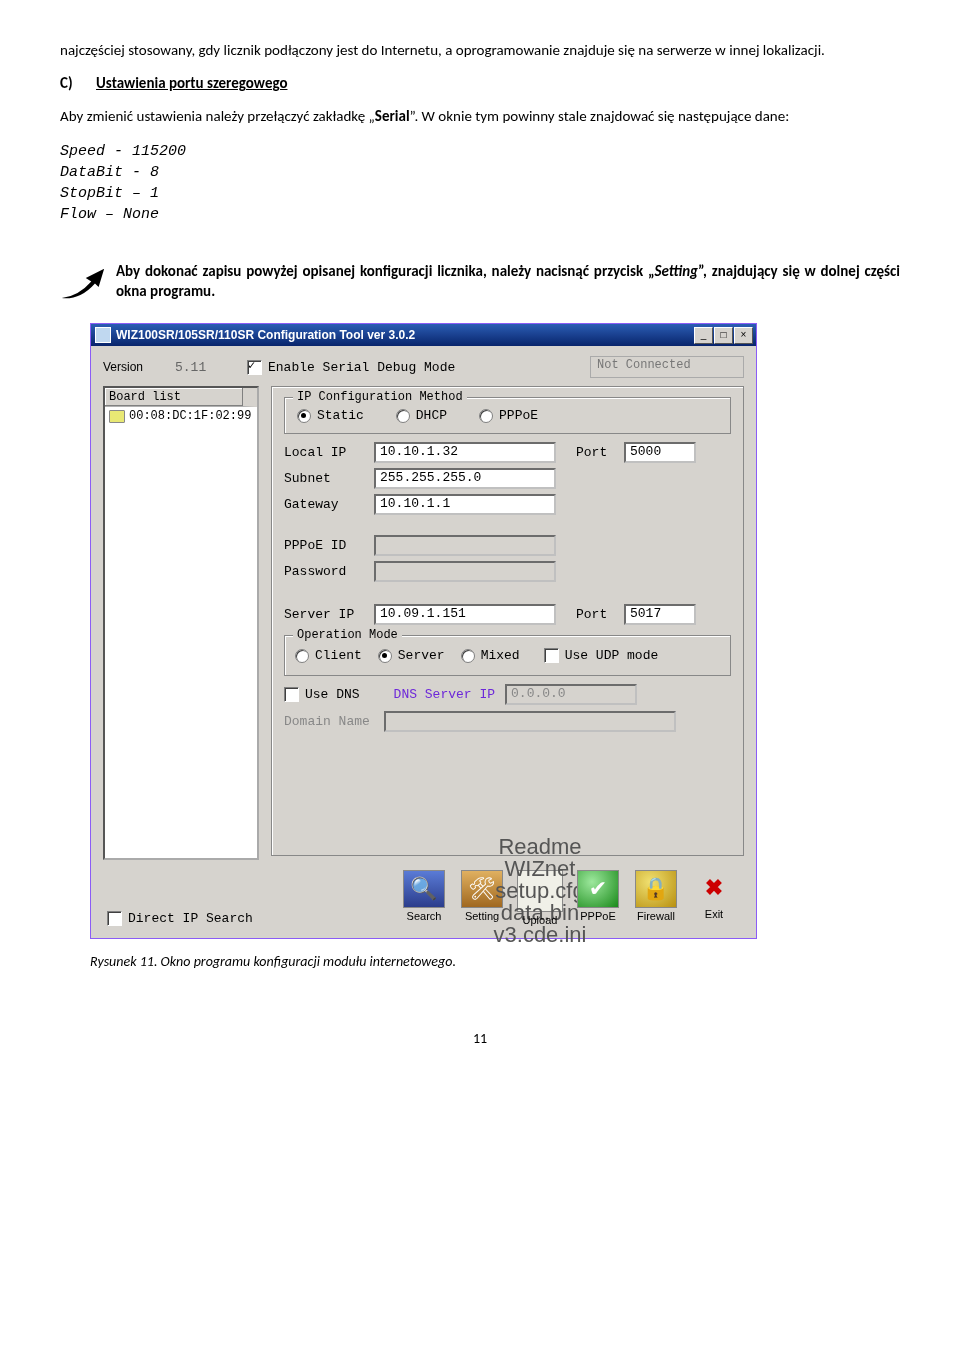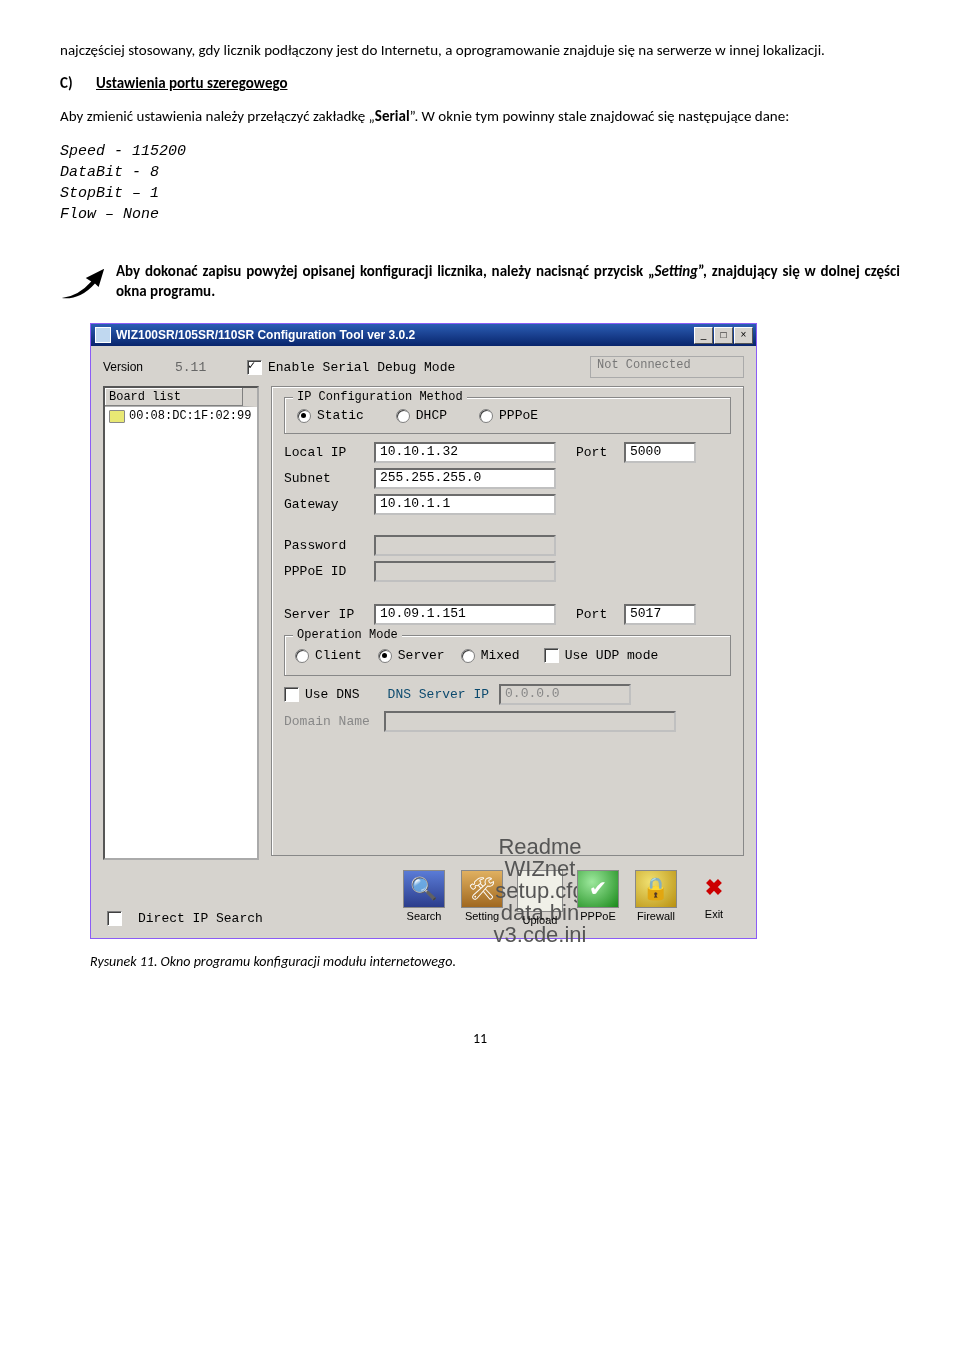--- a/index.html
+++ b/index.html
@@ -77,24 +77,24 @@
   .radio .r { width: 12px; height: 12px; border-radius: 50%; background: #fff; border: 1px solid #808080; box-shadow: inset 1px 1px 0 #404040; position: relative; }
   .radio .r.sel::after { content: ""; position: absolute; width: 5px; height: 5px; background: #000; border-radius: 50%; left: 3px; top: 3px; }
   .frow { display: flex; align-items: center; margin: 5px 0; font-family: "Courier New", monospace; font-size: 13px; }
   .frow .flab { width: 90px; }
   .inp { height: 17px; background: #fff; border: 2px inset #c0c0c0; font-family: "Courier New", monospace; font-size: 13px; padding: 0 4px; }
   .inp.gray { background: #d6d3ce; }
   .inp.w200 { width: 170px; }
   .inp.w80 { width: 60px; }
   .portlab { margin-left: 20px; width: 48px; }
   .dnsrow { display: flex; align-items: center; gap: 10px; margin: 8px 0 4px 0; font-family: "Courier New", monospace; font-size: 13px; }
-  .dnslab2 { margin-left: 18px; color: #0c4a6e; }
+  .dnslab2 { margin-left: 24px; color: #6d28d9; }
   .domrow { display: flex; align-items: center; gap: 10px; margin: 6px 0; font-family: "Courier New", monospace; font-size: 13px; color: #888; }
   .bottom-bar { display: flex; align-items: flex-end; padding: 10px 4px 4px 4px; gap: 6px; }
-  .direct { display: flex; align-items: center; gap: 16px; font-family: "Courier New", monospace; font-size: 13px; text-align: center; }
+  .direct { display: flex; align-items: center; gap: 6px; font-family: "Courier New", monospace; font-size: 13px; text-align: center; }
   .btns { margin-left: auto; display: flex; gap: 6px; }
   .tool-btn { width: 52px; text-align: center; font-family: Tahoma, sans-serif; font-size: 11px; }
   .tool-btn .ticon2 { width: 40px; height: 36px; margin: 0 auto 2px auto; border: 1px solid #888; border-radius: 0; display: flex; align-items: center; justify-content: center; font-size: 22px; }
   .ticon-search { background: linear-gradient(#5a7bd6, #2b3d8c); color: #fff; }
   .ticon-setting { background: linear-gradient(#e0b060, #a06820); color: #fff; }
   .ticon-upload { background: #f0f0e8; font-size: 6px; color: #555; padding: 2px; line-height: 1; }
   .ticon-ping { background: radial-gradient(circle at 35% 30%, #9de89d, #1a8a1a); color: #fff; }
   .ticon-firewall { background: radial-gradient(circle at 35% 30%, #f0e070, #b89010); color: #333; }
   .ticon-exit { background: transparent; border: none; color: #c00; font-size: 34px; font-weight: bold; }
   .tool-btn.exit .ticon2 { border: none; }
@@ -195,25 +195,25 @@
           <div class="frow">
             <span class="flab">Subnet</span>
             <span class="inp w200">255.255.255.0</span>
           </div>
           <div class="frow">
             <span class="flab">Gateway</span>
             <span class="inp w200">10.10.1.1</span>
           </div>
           <div style="height:10px"></div>
           <div class="frow">
+            <span class="flab">PPPoE ID</span>
+            <span class="inp gray w200"></span>
+          </div>
+          <div class="frow">
             <span class="flab">Password</span>
-            <span class="inp gray w200"></span>
-          </div>
-          <div class="frow">
-            <span class="flab">PPPoE ID</span>
             <span class="inp gray w200"></span>
           </div>
           <div style="height:12px"></div>
           <div class="frow">
             <span class="flab">Server IP</span>
             <span class="inp w200">10.09.1.151</span>
             <span class="portlab">Port</span>
             <span class="inp w80">5017</span>
           </div>
 

